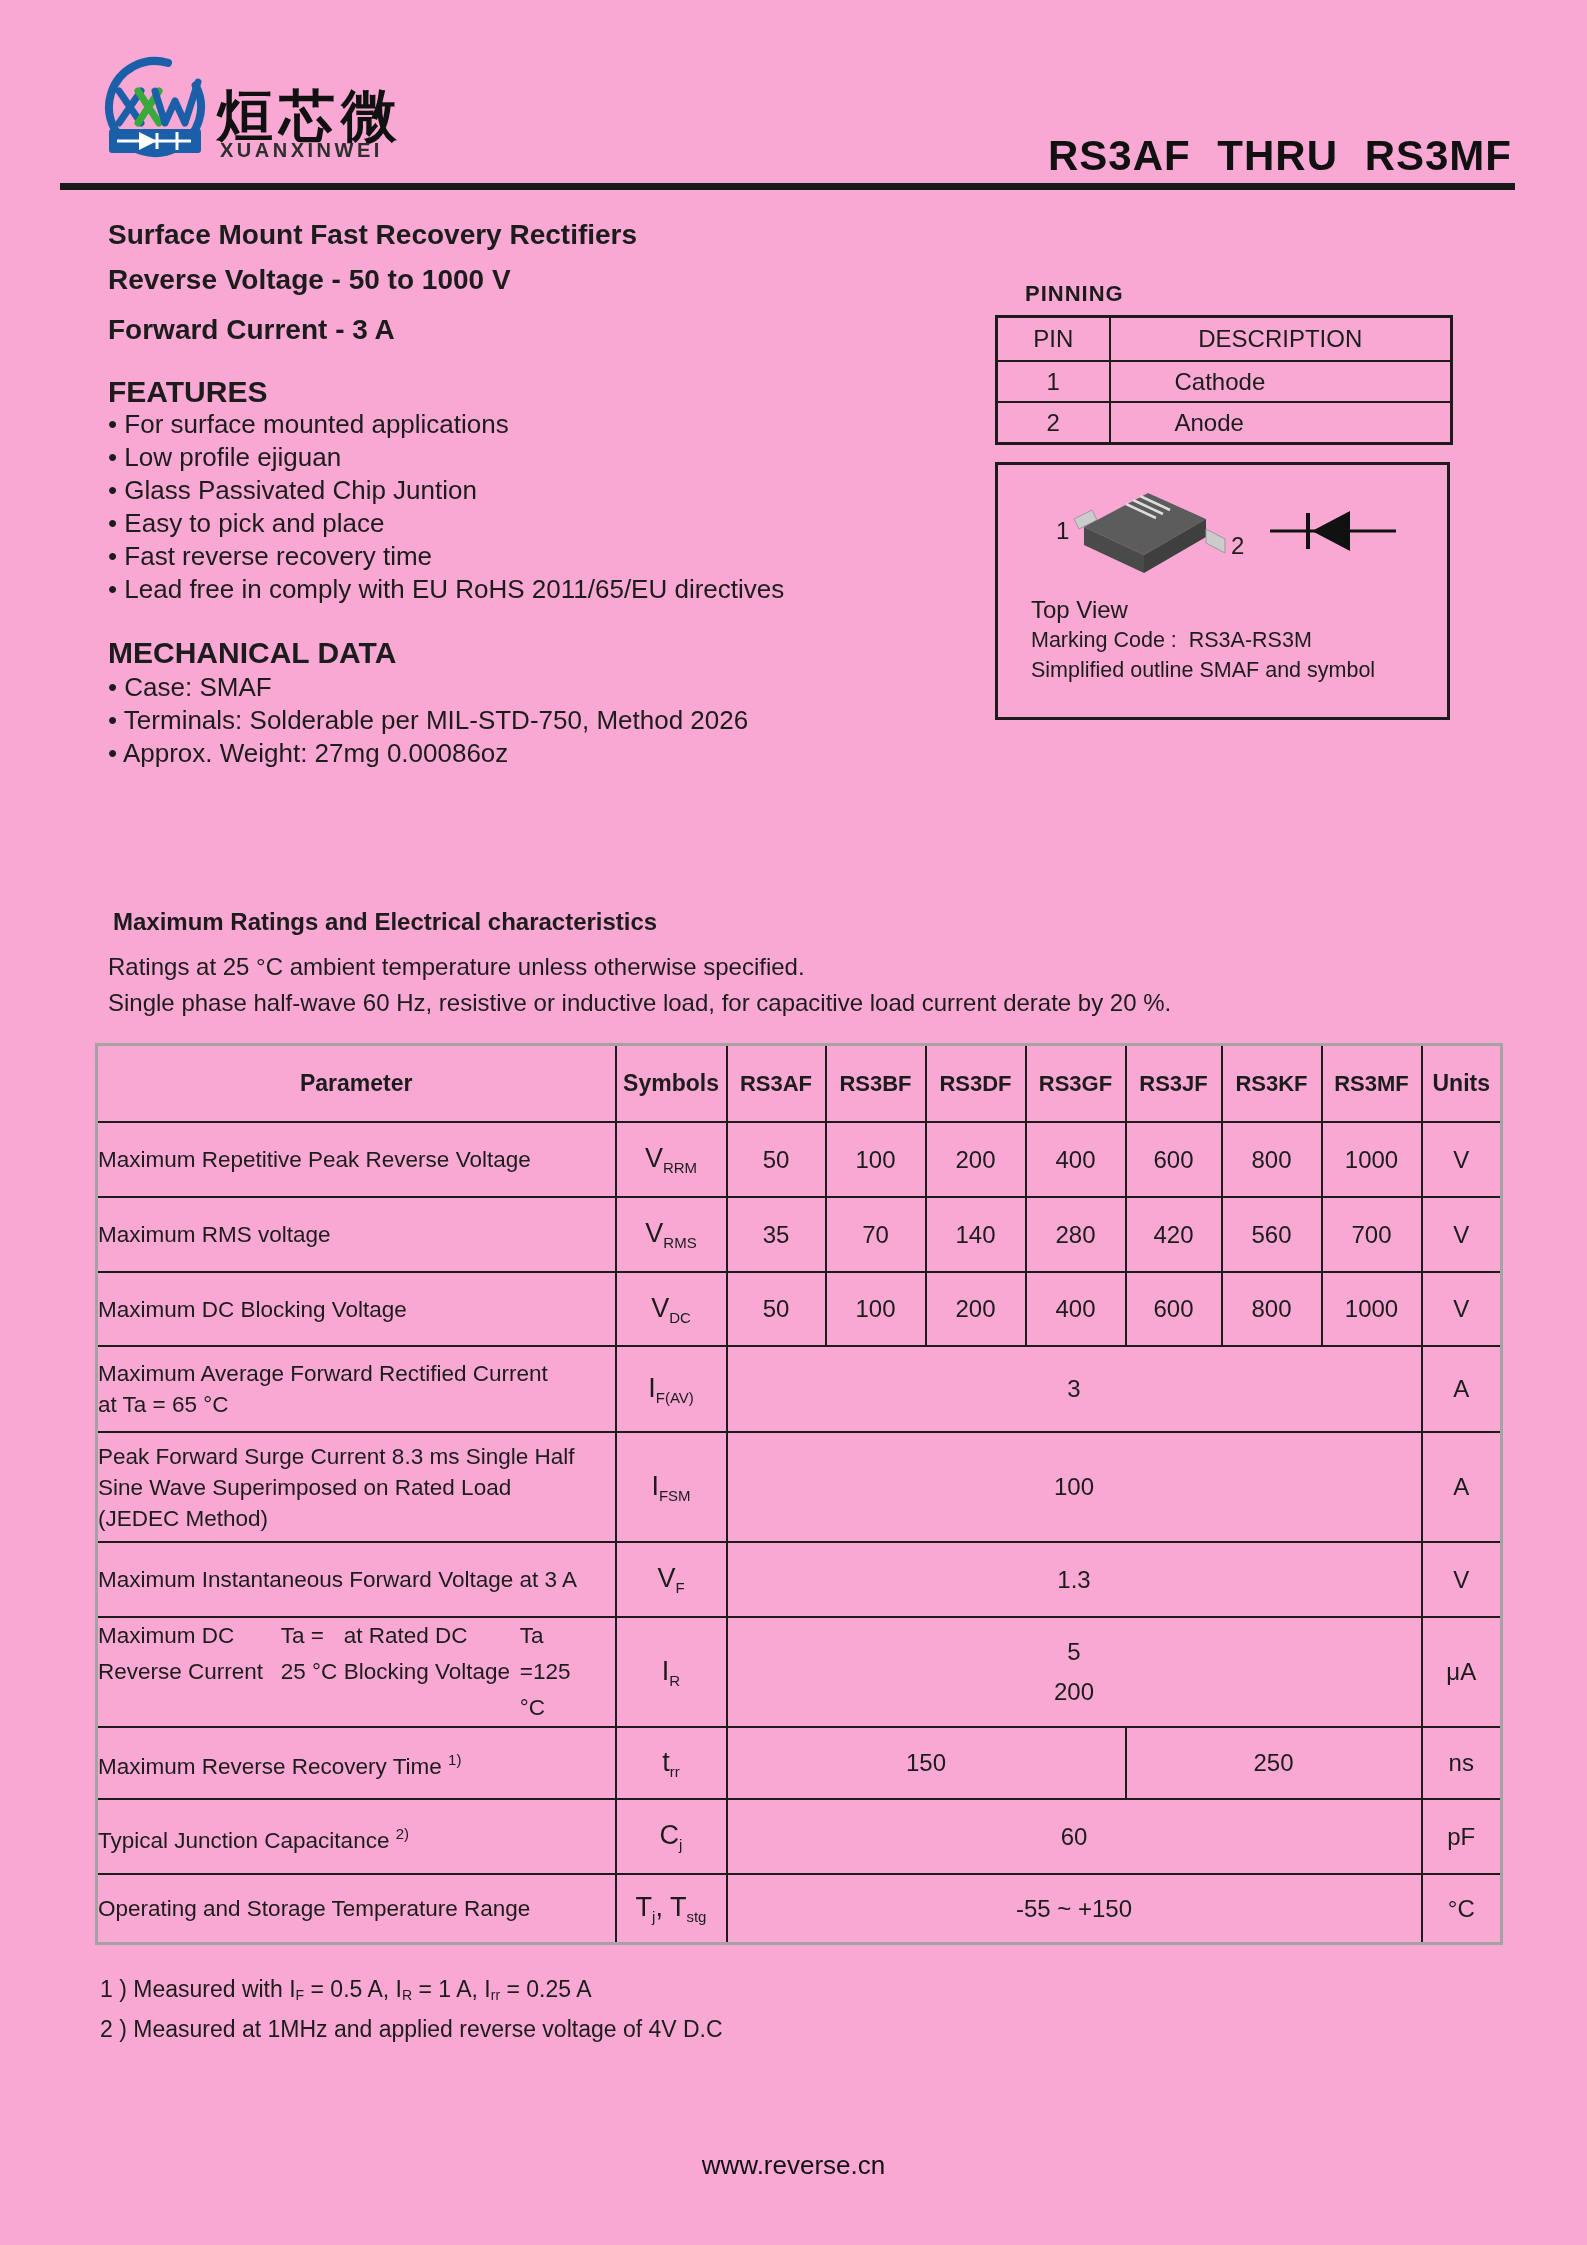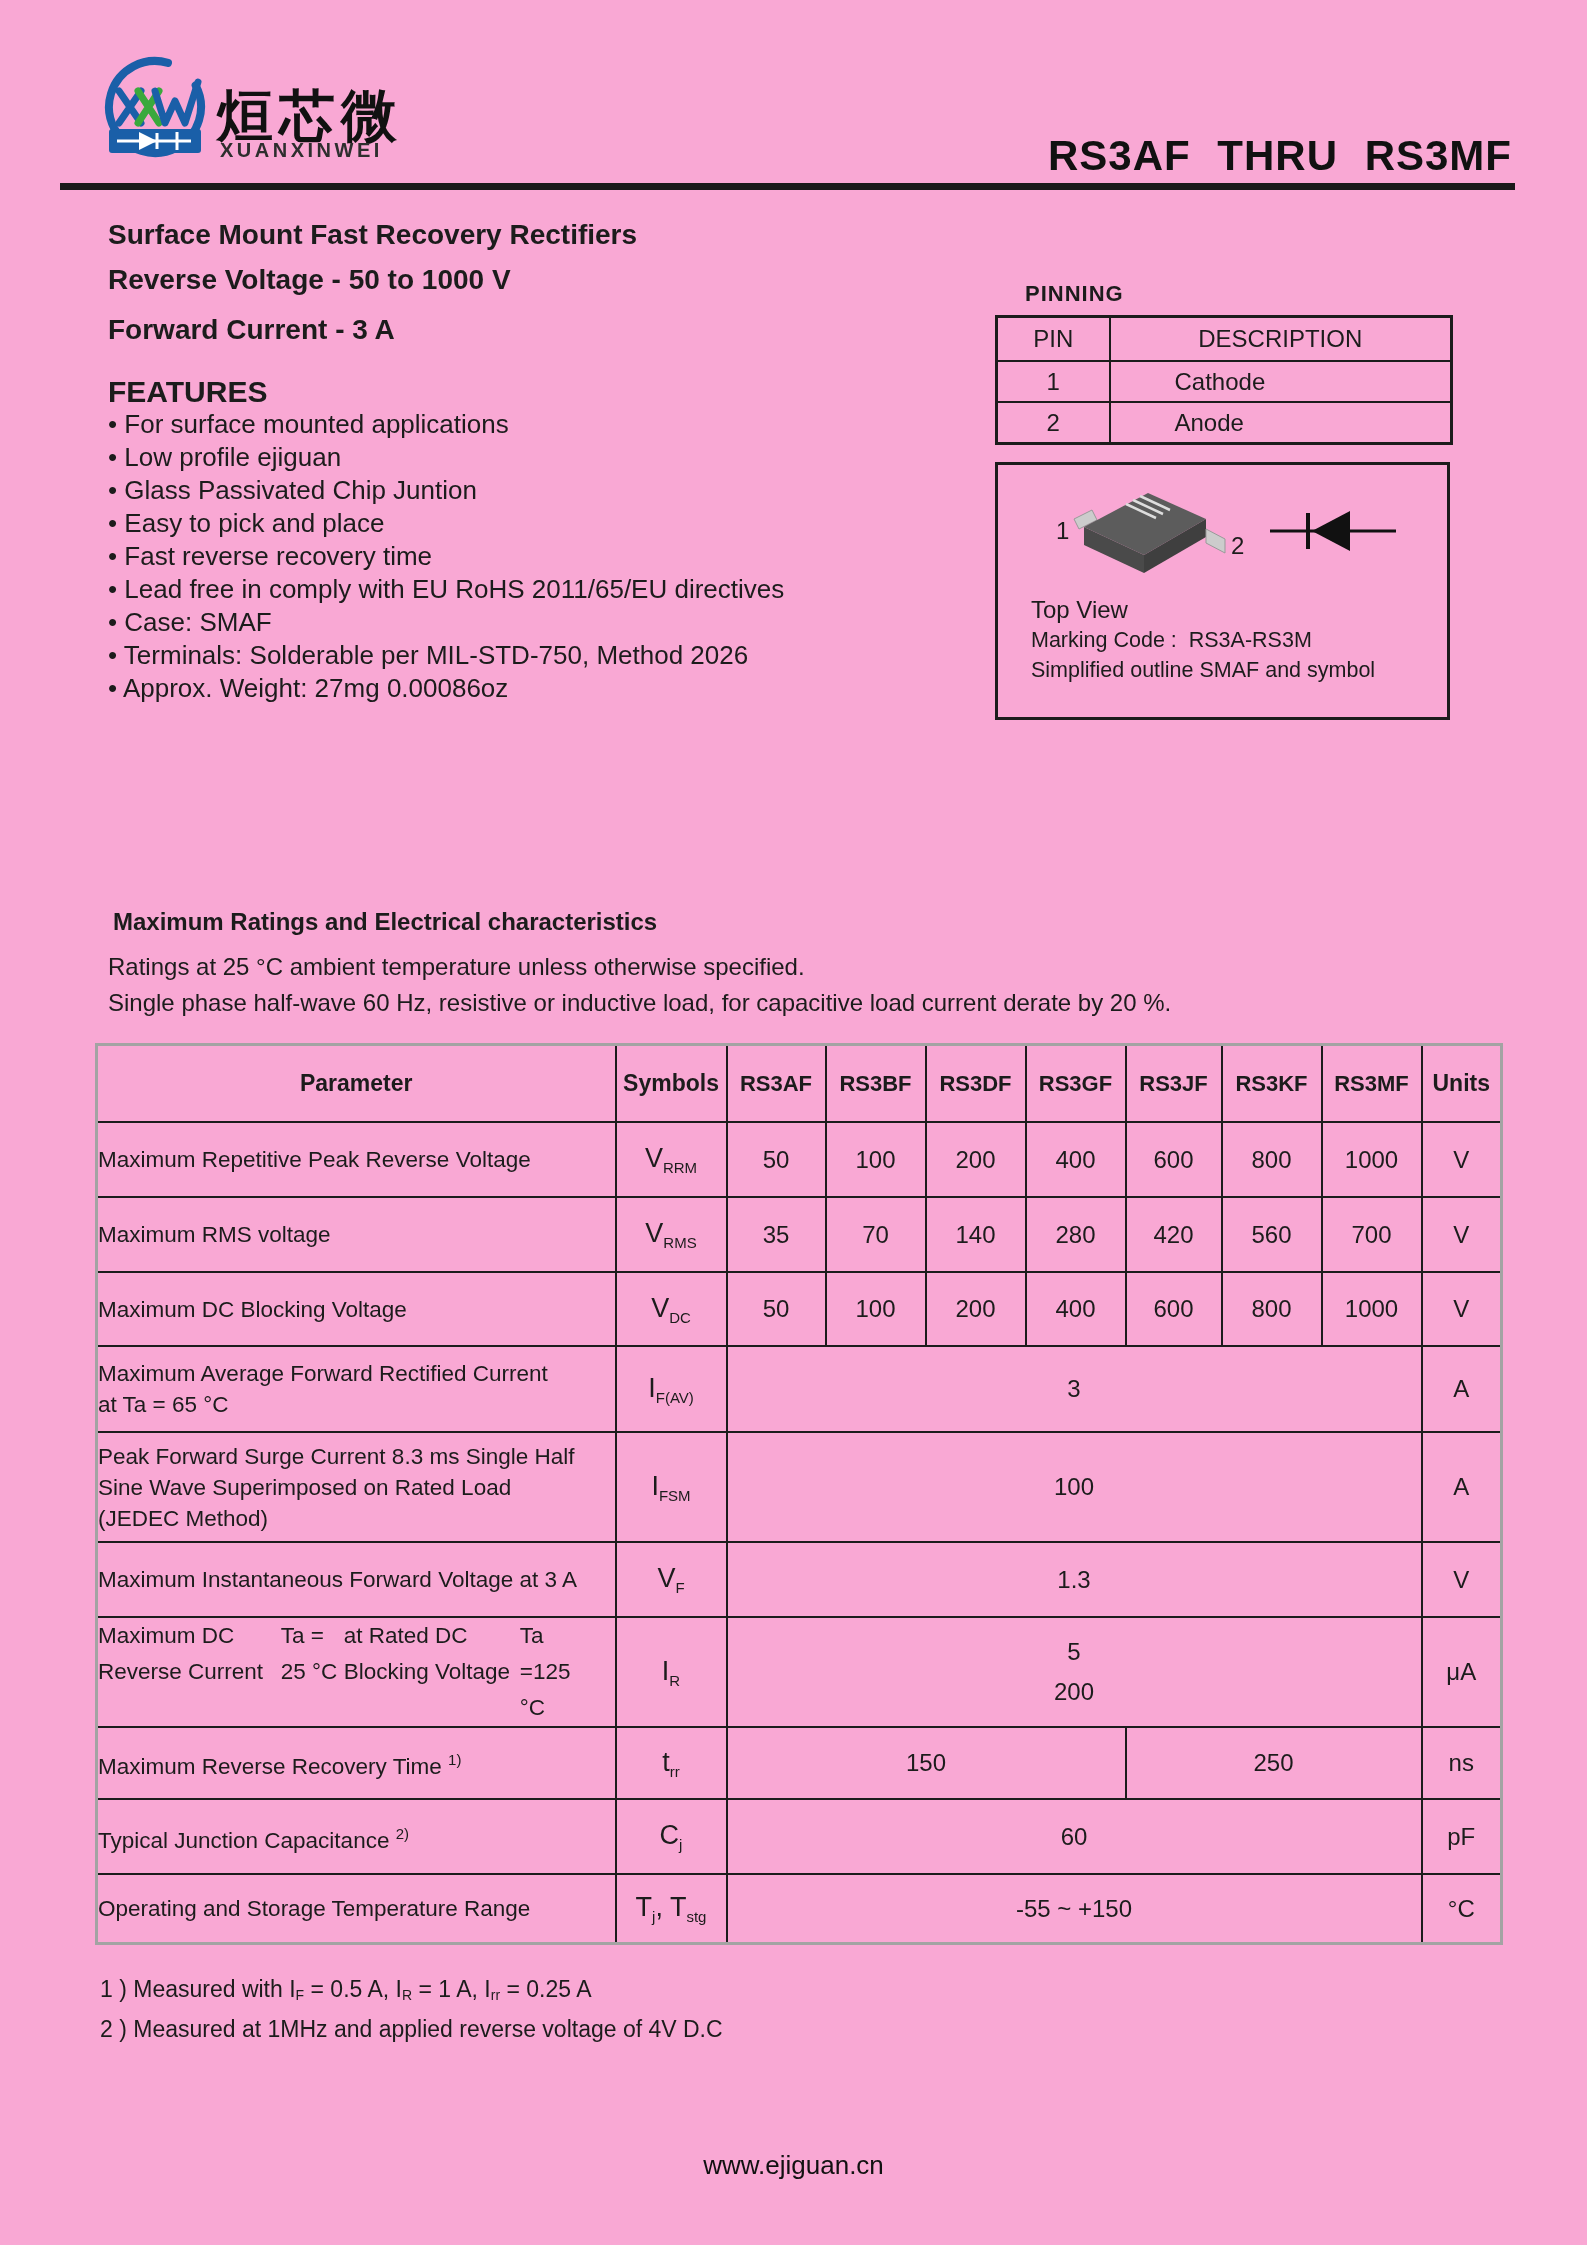--- a/index.html
+++ b/index.html
@@ -99,20 +99,21 @@
     <div class="sec-head">FEATURES</div>
     <div class="bullet-list">
       <div class="bullet-item">• For surface mounted applications</div>
       <div class="bullet-item">• Low profile ejiguan</div>
       <div class="bullet-item">• Glass Passivated Chip Juntion</div>
       <div class="bullet-item">• Easy to pick and place</div>
       <div class="bullet-item">• Fast reverse recovery time</div>
       <div class="bullet-item">• Lead free in comply with EU RoHS 2011/65/EU directives</div>
     </div>
 
+    <div class="sec-head mech-head">MECHANICAL DATA</div>
     <div class="bullet-list">
       <div class="bullet-item">• Case: SMAF</div>
       <div class="bullet-item">• Terminals: Solderable per MIL-STD-750, Method 2026</div>
       <div class="bullet-item">• Approx. Weight:  27mg  0.00086oz</div>
     </div>
   </div>
 
   <div class="right-col">
     <div class="pinning-head">PINNING</div>
     <table class="pin-table">
@@ -305,15 +306,15 @@
       </tr>
     </tbody>
       </table>
   </div>
 
   <div class="footnotes">
     <div><span>1 ) Measured with I</span><span class="fsub">F</span><span> = 0.5 A, I</span><span class="fsub">R</span><span> = 1 A, I</span><span class="fsub">rr</span><span> = 0.25 A</span></div>
     <div>2 ) Measured at 1MHz and applied reverse voltage of 4V D.C</div>
   </div>
 
-  <div class="footer-url">www.ejiguan.cn</div>
+  <div class="footer-url">www.reverse.cn</div>
 
 </div>
 
 </body></html>

